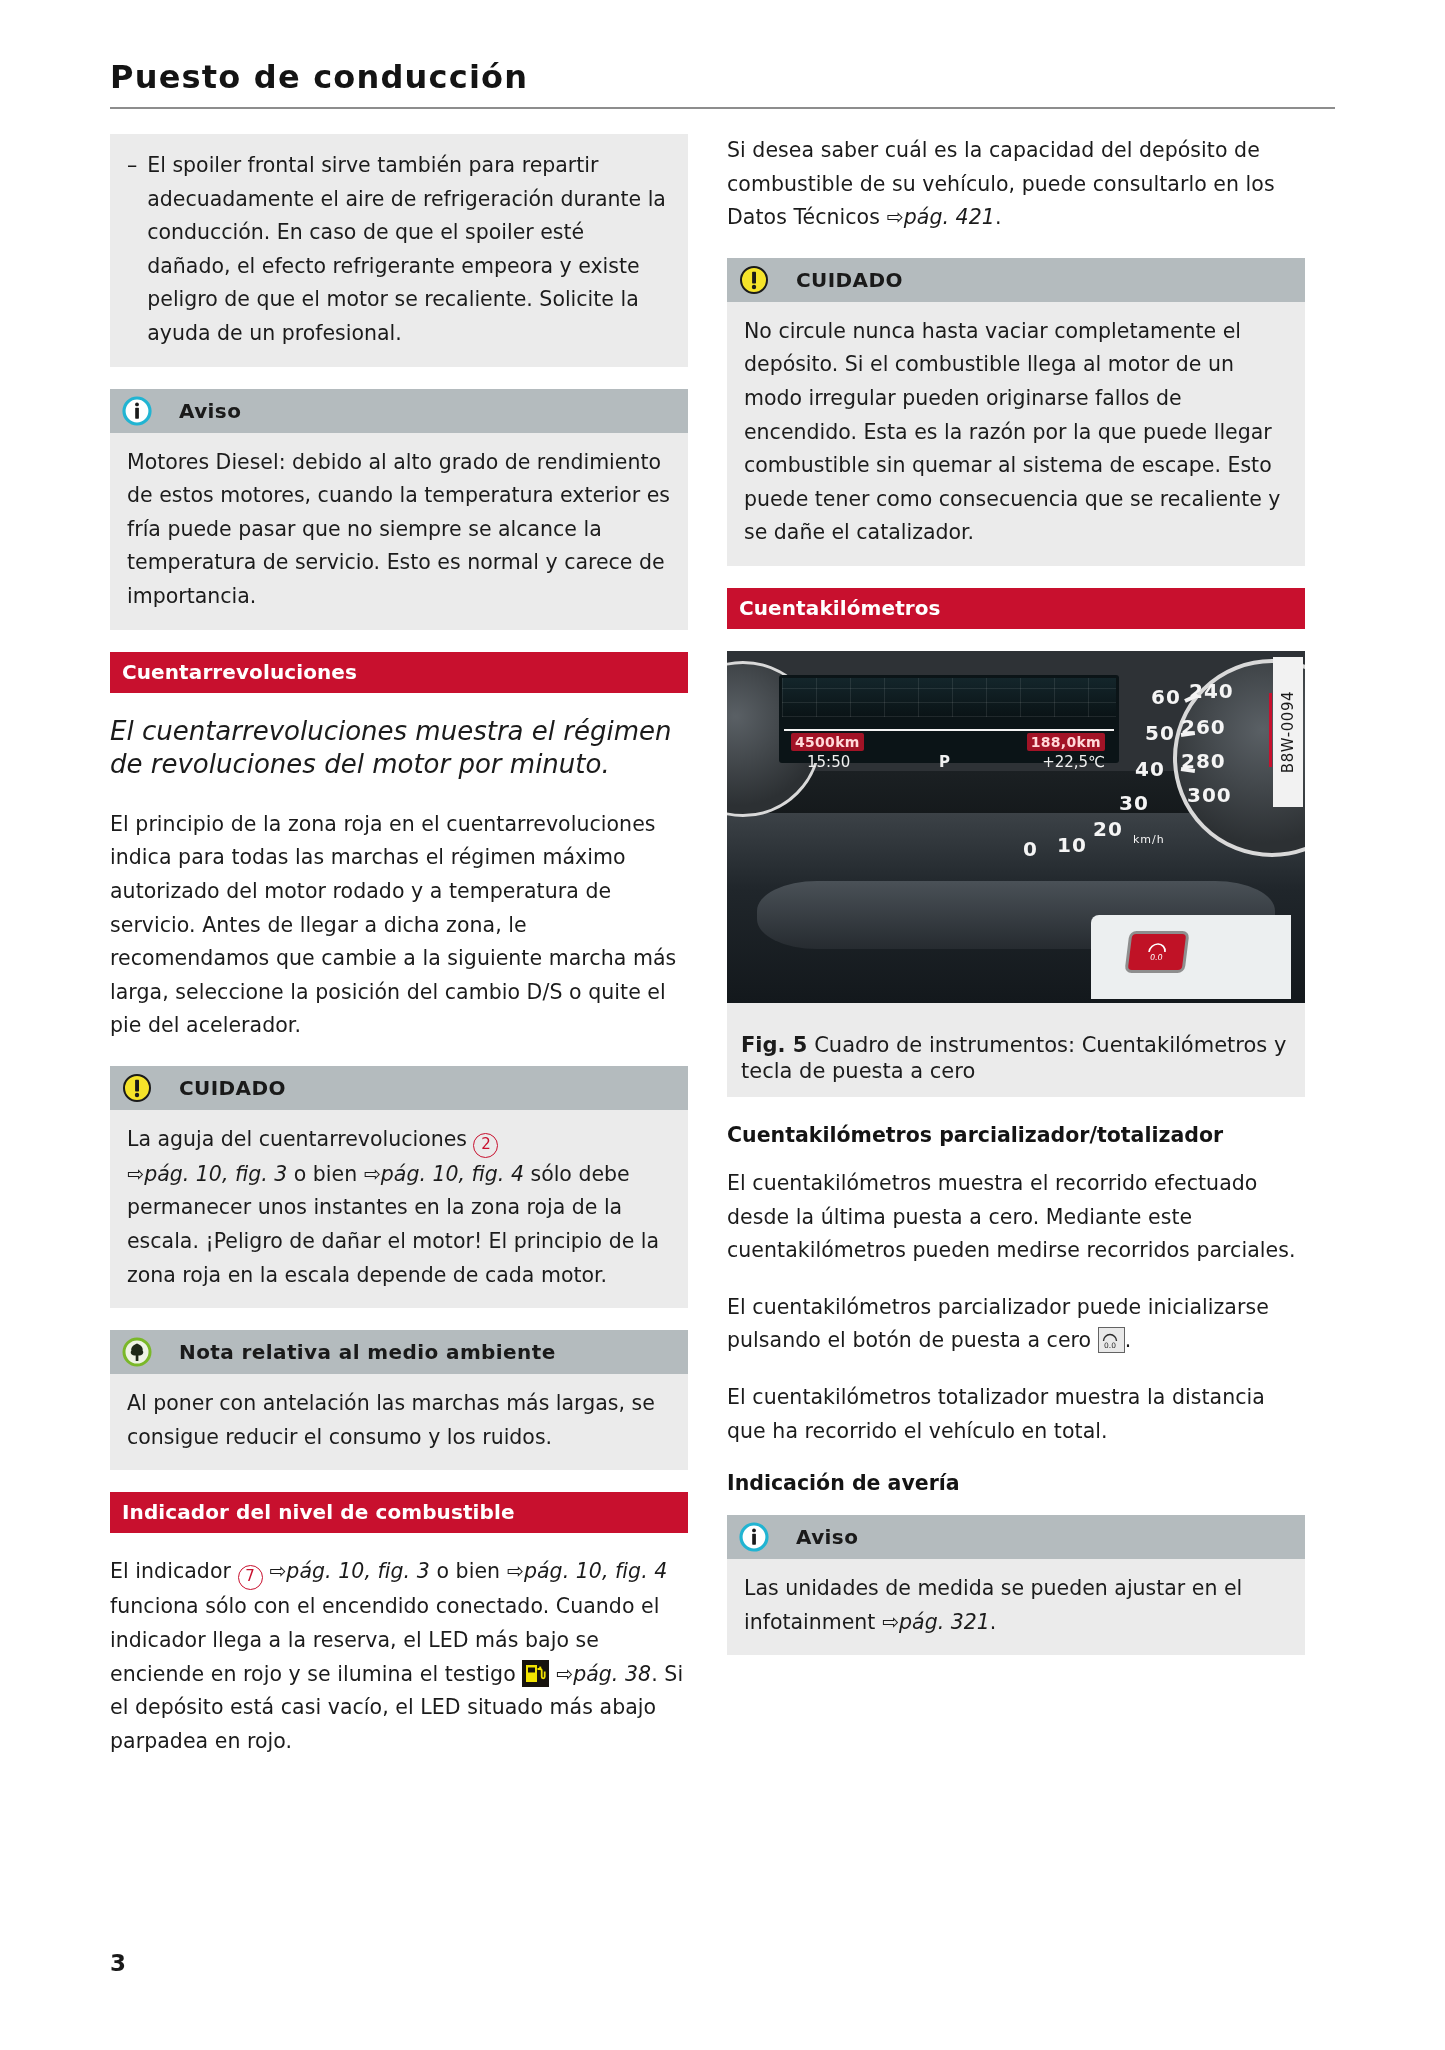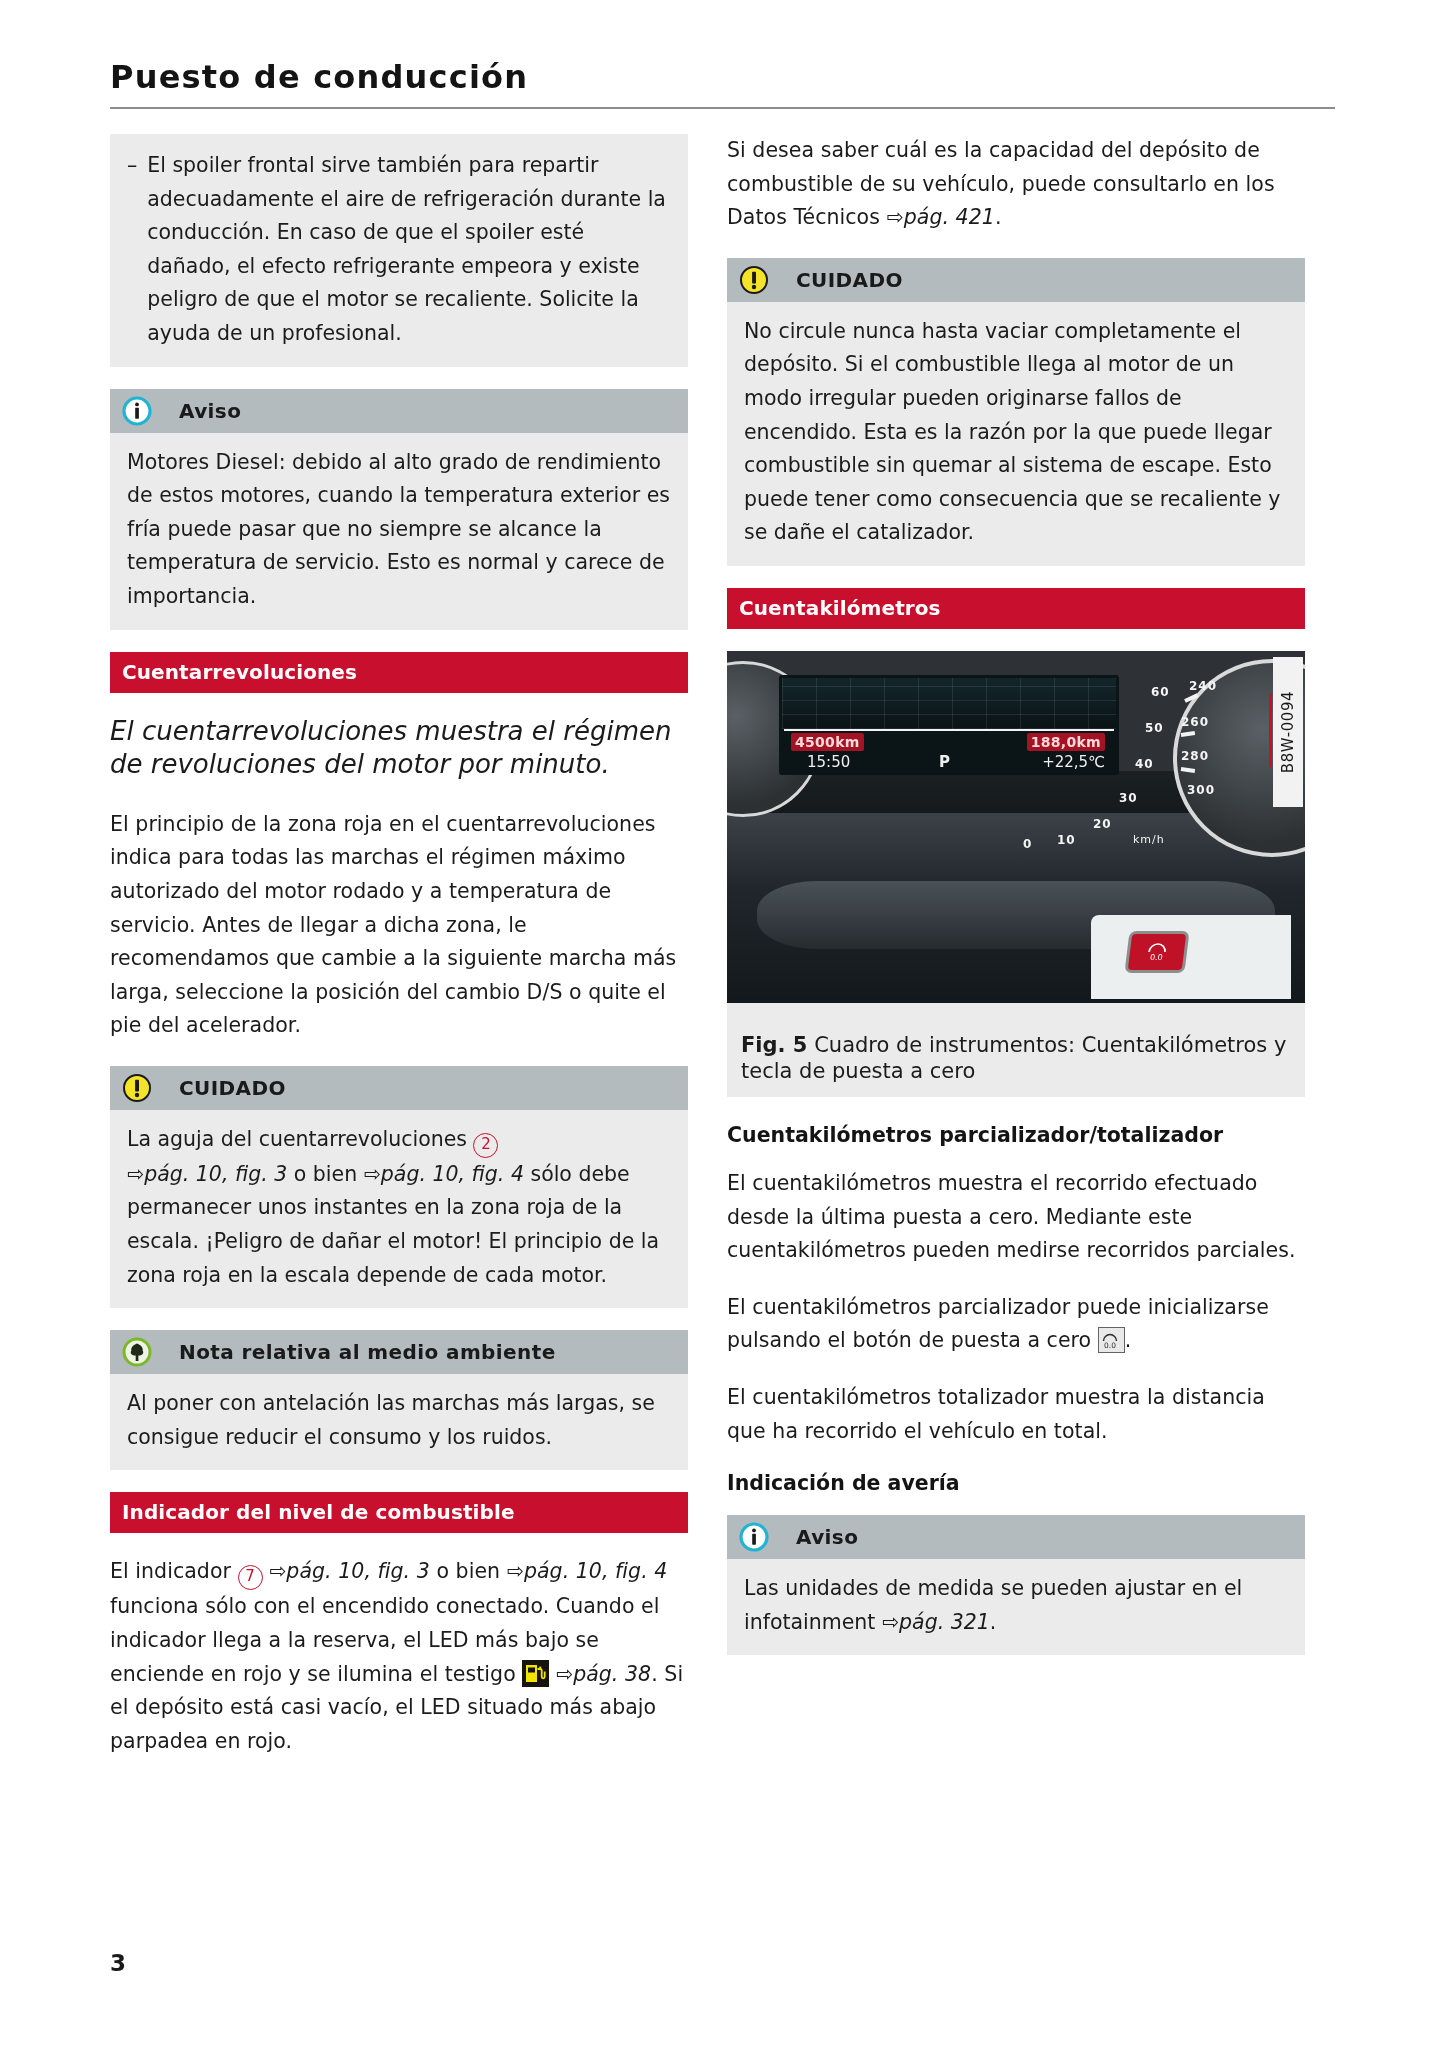--- a/index.html
+++ b/index.html
@@ -209,21 +209,21 @@
   }
   .fig-code span {
     transform: rotate(-90deg);
     white-space: nowrap;
   }
 
   
   .cluster-display {
     position: absolute;
     left: 52px; top: 24px;
-    width: 340px; height: 100px;
+    width: 340px; height: 88px;
     background: #0b1417;
     border-radius: 3px;
   }
   .disp-grid {
     position: absolute; inset: 3px 3px 46px 3px;
     background:
       repeating-linear-gradient(90deg, rgba(255,255,255,.09) 0 1px, transparent 1px 34px),
       repeating-linear-gradient(0deg, rgba(255,255,255,.09) 0 1px, transparent 1px 14px),
       linear-gradient(180deg,#14262b,#0a1316);
   }
@@ -274,21 +274,21 @@
   }
   .tick {
     position: absolute;
     background: #f3f3f3;
     width: 14px; height: 4px;
     transform-origin: left center;
   }
   .dial-num {
     position: absolute;
     color: #f5f5f5;
-    font-size: 12px;
+    font-size: 20px;
     font-weight: bold;
     letter-spacing: 1px;
   }
   .needle {
     position: absolute;
     background: #c8102e;
     width: 3px;
     transform-origin: bottom center;
   }
   .reset-button {

